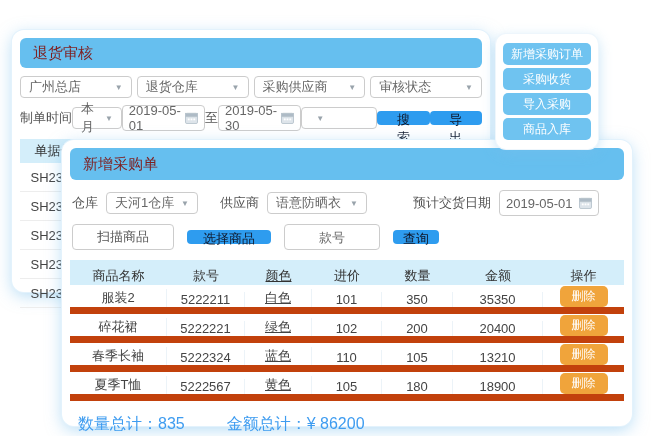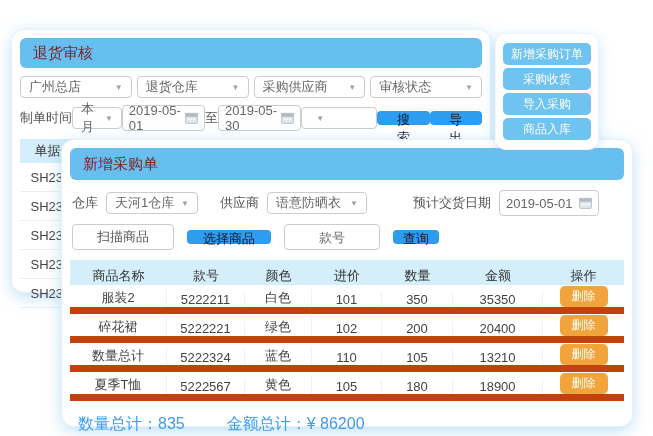--- a/index.html
+++ b/index.html
@@ -57,21 +57,21 @@
   .input-style::placeholder { color:#666; opacity:1; }
   .ptable { margin-top:10px; }
   .phead { background:#d4eefa; display:flex; align-items:flex-end; height:25px;
     font-size:13px; color:#333; }
   .phead > div { text-align:center; }
   .prow { display:flex; align-items:flex-end; height:29px;
     border-bottom:7px solid #c2410c; font-size:13px; color:#444; }
   .prow > div { text-align:center; display:flex; align-items:center;
     justify-content:center; border-right:1px solid #ecf3f8; }
   .prow > div:last-child { border-right:none; }
-  .p1{width:97px;} .p2{width:78px;} .p3{width:67px;} .p4{width:70px;}
+  .p1{width:97px;} .p2{width:78px;} .p3{width:67px;text-decoration:underline;} .p4{width:70px;}
   .p5{width:71px;} .p6{width:90px;} .p7{width:81px;}
   .btn-del { background:#f0a43b; color:#fff; border:none; border-radius:5px;
     height:21px; width:48px; font-size:12px; cursor:pointer;
     font-family:inherit; }
   .totals { display:flex; gap:42px; margin-top:13px; padding-left:8px;
     font-size:16px; color:#3e9cf0; }
   .cal { flex:0 0 auto; }
 </style>
 </head>
 <body>
@@ -223,21 +223,21 @@
       <div class="p2">5222221</div>
       <div class="p3">绿色</div>
       <div class="p4">102</div>
       <div class="p5">200</div>
       <div class="p6">20400</div>
       <div class="p7">
           <button class="btn-del">删除</button>
         </div>
     </div>
     <div class="prow">
-      <div class="p1">数量总计</div>
+      <div class="p1">春季长袖</div>
       <div class="p2">5222324</div>
       <div class="p3">蓝色</div>
       <div class="p4">110</div>
       <div class="p5">105</div>
       <div class="p6">13210</div>
       <div class="p7">
           <button class="btn-del">删除</button>
         </div>
     </div>
     <div class="prow">

